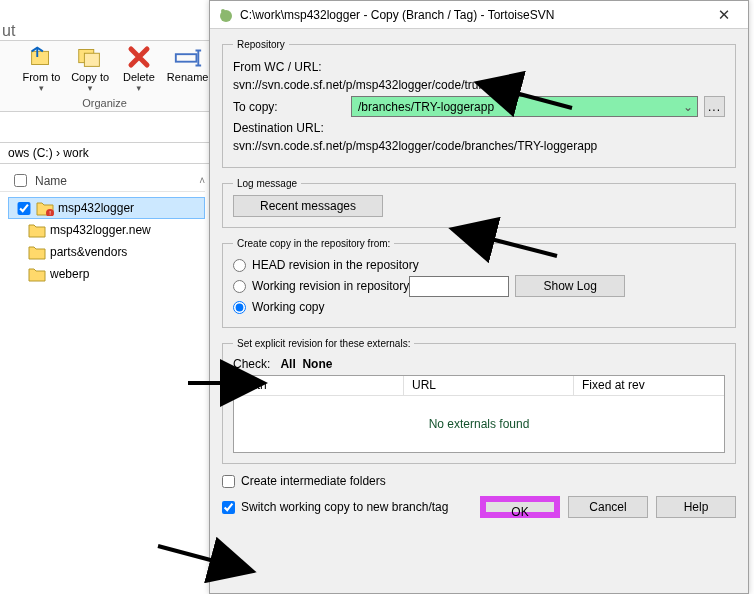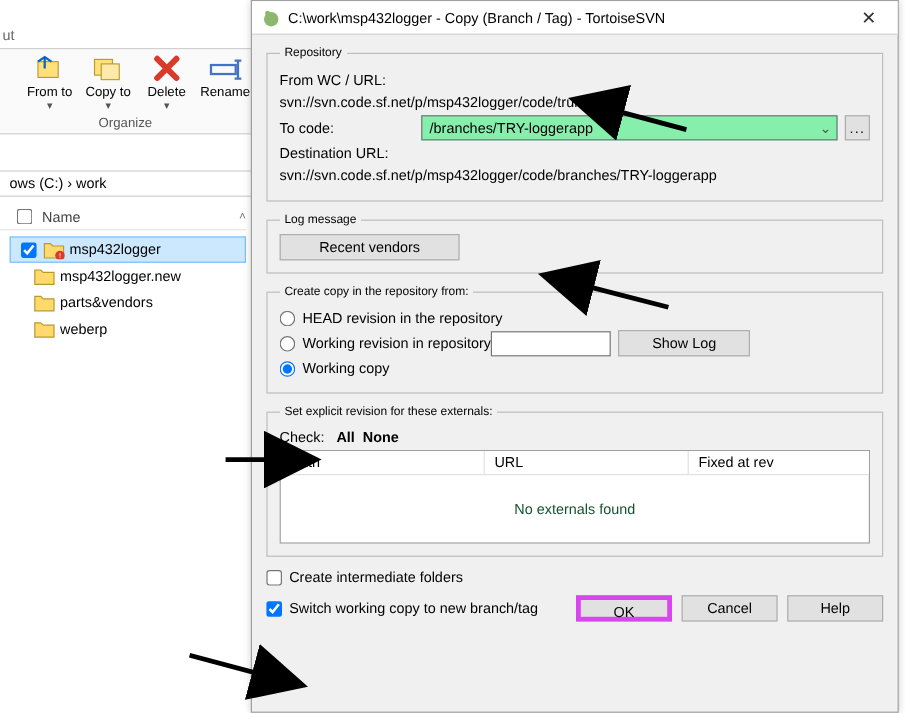--- a/index.html
+++ b/index.html
@@ -165,31 +165,31 @@
   .bottom-row {
     display: flex; align-items: center;
     margin-top: 8px;
   }
   .dlg-btn {
     width: 80px; height: 22px;
     border: 1px solid #adadad; background: #e1e1e1;
     text-align: center; line-height: 20px;
     margin-left: 8px;
   }
-  .dlg-btn.primary { border: 4px solid #d946ef; }
+  .dlg-btn.primary { border: 6px solid #d946ef; }
 
   
   .arrows { position: absolute; left: 0; top: 0; width: 754px; height: 594px; pointer-events: none; }
 </style>
 </head>
 <body>
 
 <div class="explorer">
 
-  <div style="position:absolute;left:0;top:22px;font-size:12px;color:#666;padding-left:2px">ut</div>
+  <div style="position:absolute;left:0;top:22px;font-size:16px;color:#666;padding-left:2px">ut</div>
 
   <div class="ribbon">
     <div class="ribbon-items">
       <div class="ribbon-btn">
         <svg class="ribbon-icon" viewBox="0 0 32 24">
             <rect x="6" y="6" width="18" height="14" fill="#ffe07a" stroke="#b79a2c"></rect>
             <path d="M6 6 L12 2 L18 6" fill="none" stroke="#0a65c2" stroke-width="2"></path>
             <path d="M12 2 L12 12" stroke="#0a65c2" stroke-width="2"></path>
           </svg>
         <span>From to</span>
@@ -279,38 +279,38 @@
 
     <fieldset class="grp">
       <legend>Repository</legend>
       <div class="form-row">
         <div class="lbl">From WC / URL:</div>
       </div>
       <div class="form-row indent">
         <div class="val">svn://svn.code.sf.net/p/msp432logger/code/trunk</div>
       </div>
       <div class="form-row">
-        <div class="lbl">To code:</div>
+        <div class="lbl">To copy:</div>
         <div class="combo" style="flex:1">
           <div class="combo-text">/branches/TRY-loggerapp</div>
           <div class="combo-arrow">⌄</div>
         </div>
         <div class="square-btn">...</div>
       </div>
       <div class="form-row">
         <div class="val">Destination URL:</div>
       </div>
       <div class="form-row indent">
         <div class="val">svn://svn.code.sf.net/p/msp432logger/code/branches/TRY-loggerapp</div>
       </div>
     </fieldset>
 
     <fieldset class="grp">
       <legend>Log message</legend>
-      <div class="recent-btn">Recent vendors</div>
+      <div class="recent-btn">Recent messages</div>
     </fieldset>
 
     <fieldset class="grp">
       <legend>Create copy in the repository from:</legend>
       <div class="radio-row">
         <input type="radio" name="rev" style="">
         <span>HEAD revision in the repository</span>
       </div>
       <div class="radio-row">
         <input type="radio" name="rev" style="">

